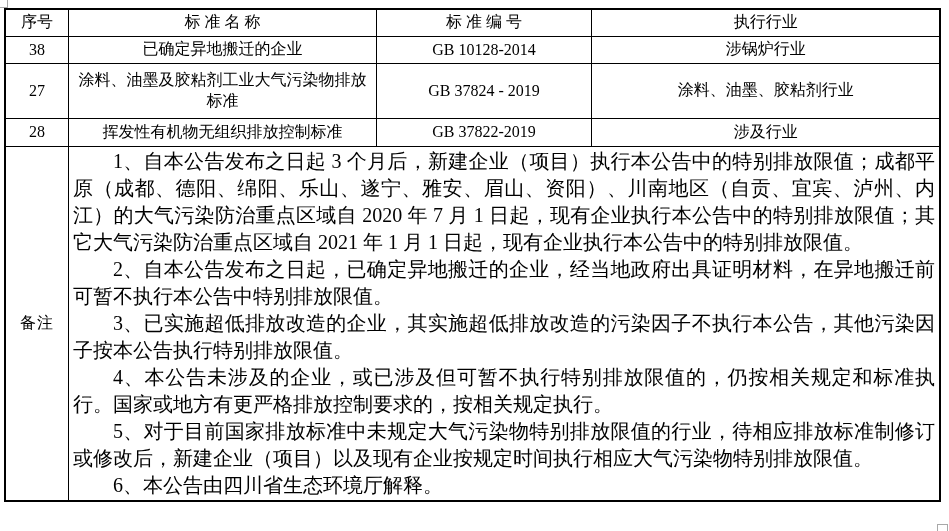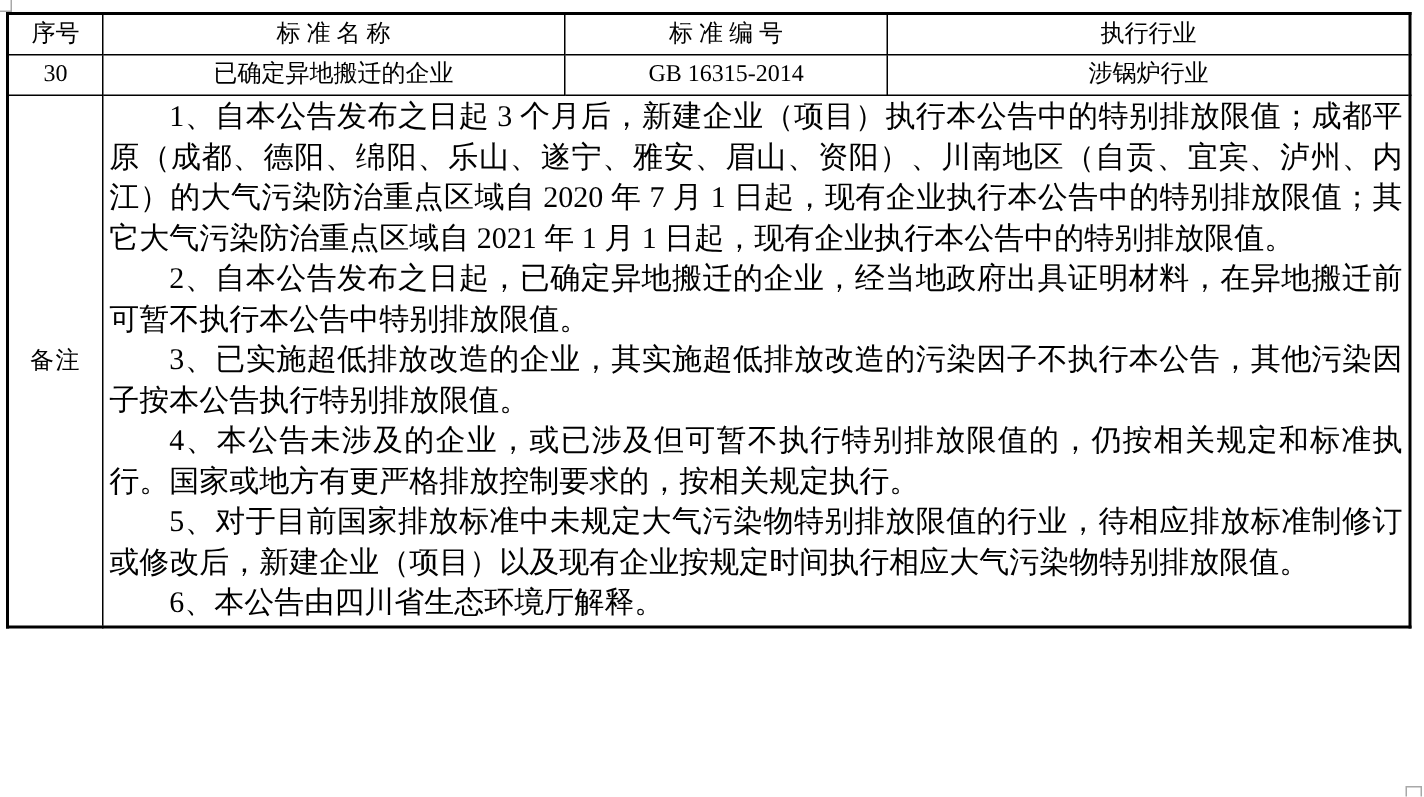--- a/index.html
+++ b/index.html
@@ -95,24 +95,36 @@
   <thead>
     <tr class="row-header">
       <th>序号</th>
       <th>标 准 名 称</th>
       <th>标 准 编 号</th>
       <th>执行行业</th>
     </tr>
   </thead>
   <tbody>
     <tr class="row-standard">
-      <td>30</td>
+      <td>38</td>
       <td>已确定异地搬迁的企业</td>
-      <td>GB 16315-2014</td>
+      <td>GB 10128-2014</td>
       <td>涉锅炉行业</td>
+    </tr>
+    <tr class="row-tall">
+      <td>27</td>
+      <td>涂料、油墨及胶粘剂工业大气污染物排放标准</td>
+      <td>GB 37824 - 2019</td>
+      <td>涂料、油墨、胶粘剂行业</td>
+    </tr>
+    <tr class="row-last">
+      <td>28</td>
+      <td>挥发性有机物无组织排放控制标准</td>
+      <td>GB 37822-2019</td>
+      <td>涉及行业</td>
     </tr>
     <tr>
       <td class="notes-label-cell">备注</td>
       <td class="notes-cell" colspan="3">
         <p>1、自本公告发布之日起 3 个月后，新建企业（项目）执行本公告中的特别排放限值；成都平原（成都、德阳、绵阳、乐山、遂宁、雅安、眉山、资阳）、川南地区（自贡、宜宾、泸州、内江）的大气污染防治重点区域自 2020 年 7 月 1 日起，现有企业执行本公告中的特别排放限值；其它大气污染防治重点区域自 2021 年 1 月 1 日起，现有企业执行本公告中的特别排放限值。</p>
         <p>2、自本公告发布之日起，已确定异地搬迁的企业，经当地政府出具证明材料，在异地搬迁前可暂不执行本公告中特别排放限值。</p>
         <p>3、已实施超低排放改造的企业，其实施超低排放改造的污染因子不执行本公告，其他污染因子按本公告执行特别排放限值。</p>
         <p>4、本公告未涉及的企业，或已涉及但可暂不执行特别排放限值的，仍按相关规定和标准执行。国家或地方有更严格排放控制要求的，按相关规定执行。</p>
         <p>5、对于目前国家排放标准中未规定大气污染物特别排放限值的行业，待相应排放标准制修订或修改后，新建企业（项目）以及现有企业按规定时间执行相应大气污染物特别排放限值。</p>
         <p>6、本公告由四川省生态环境厅解释。</p>

